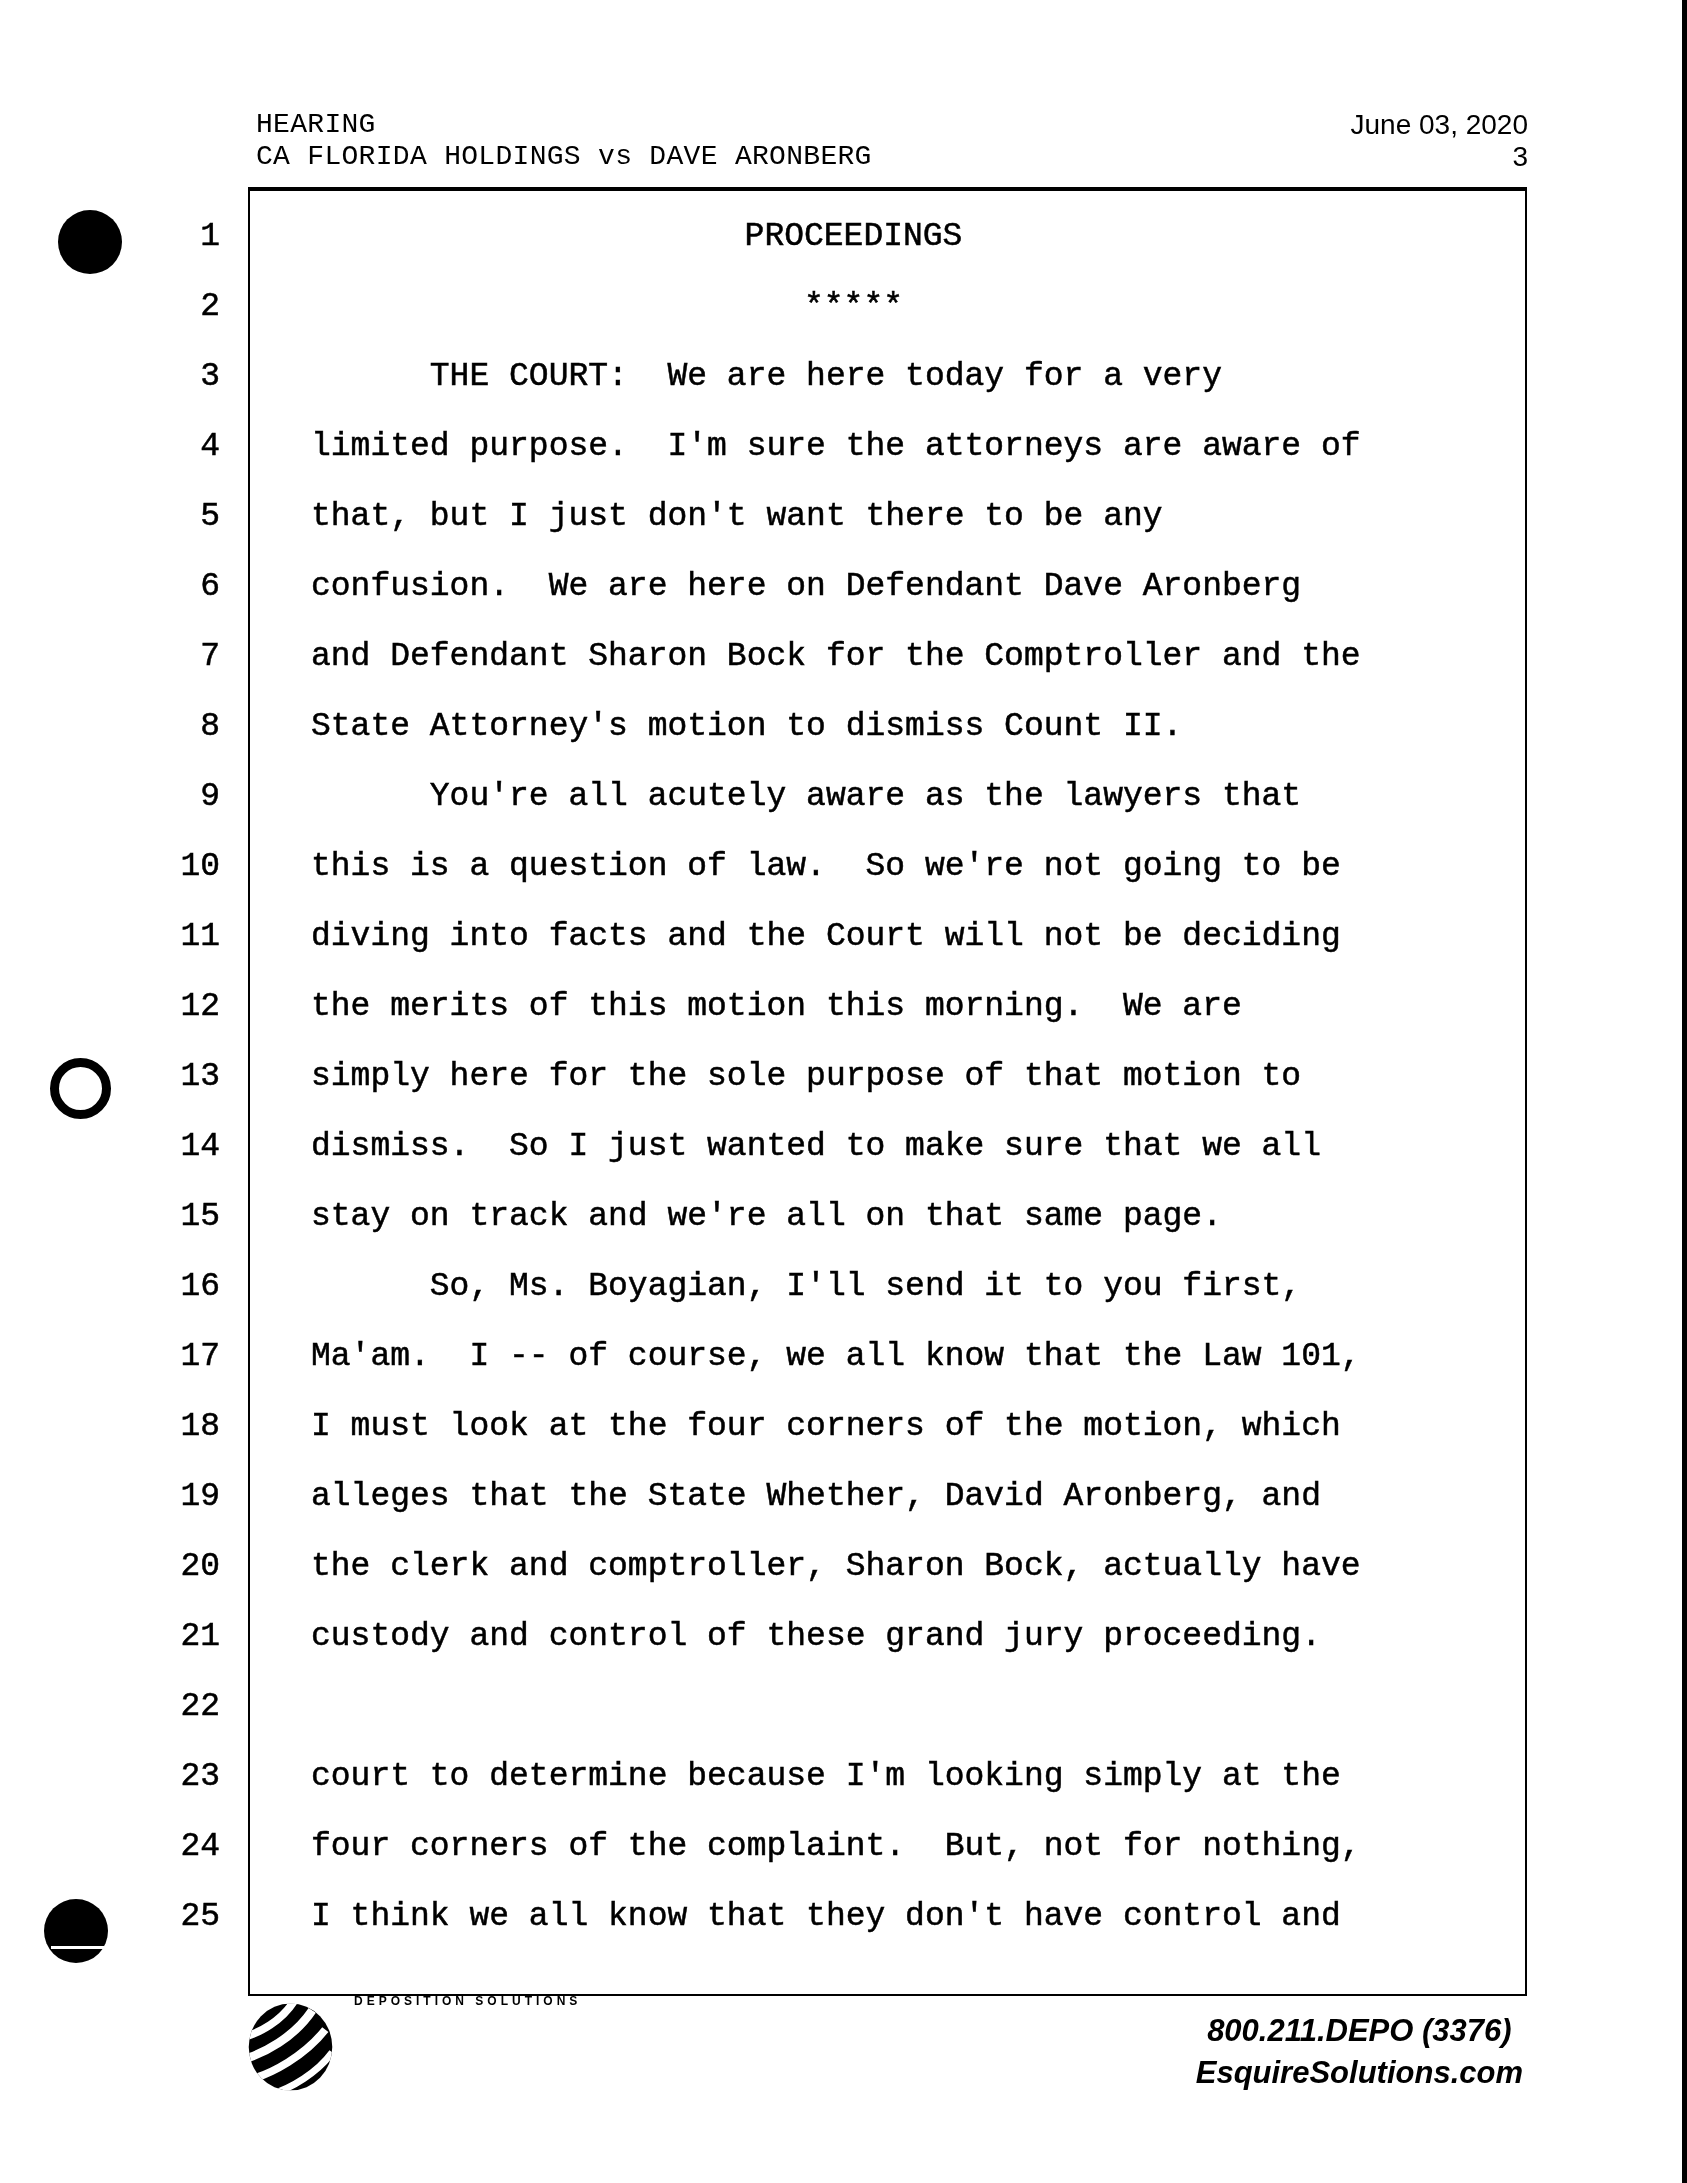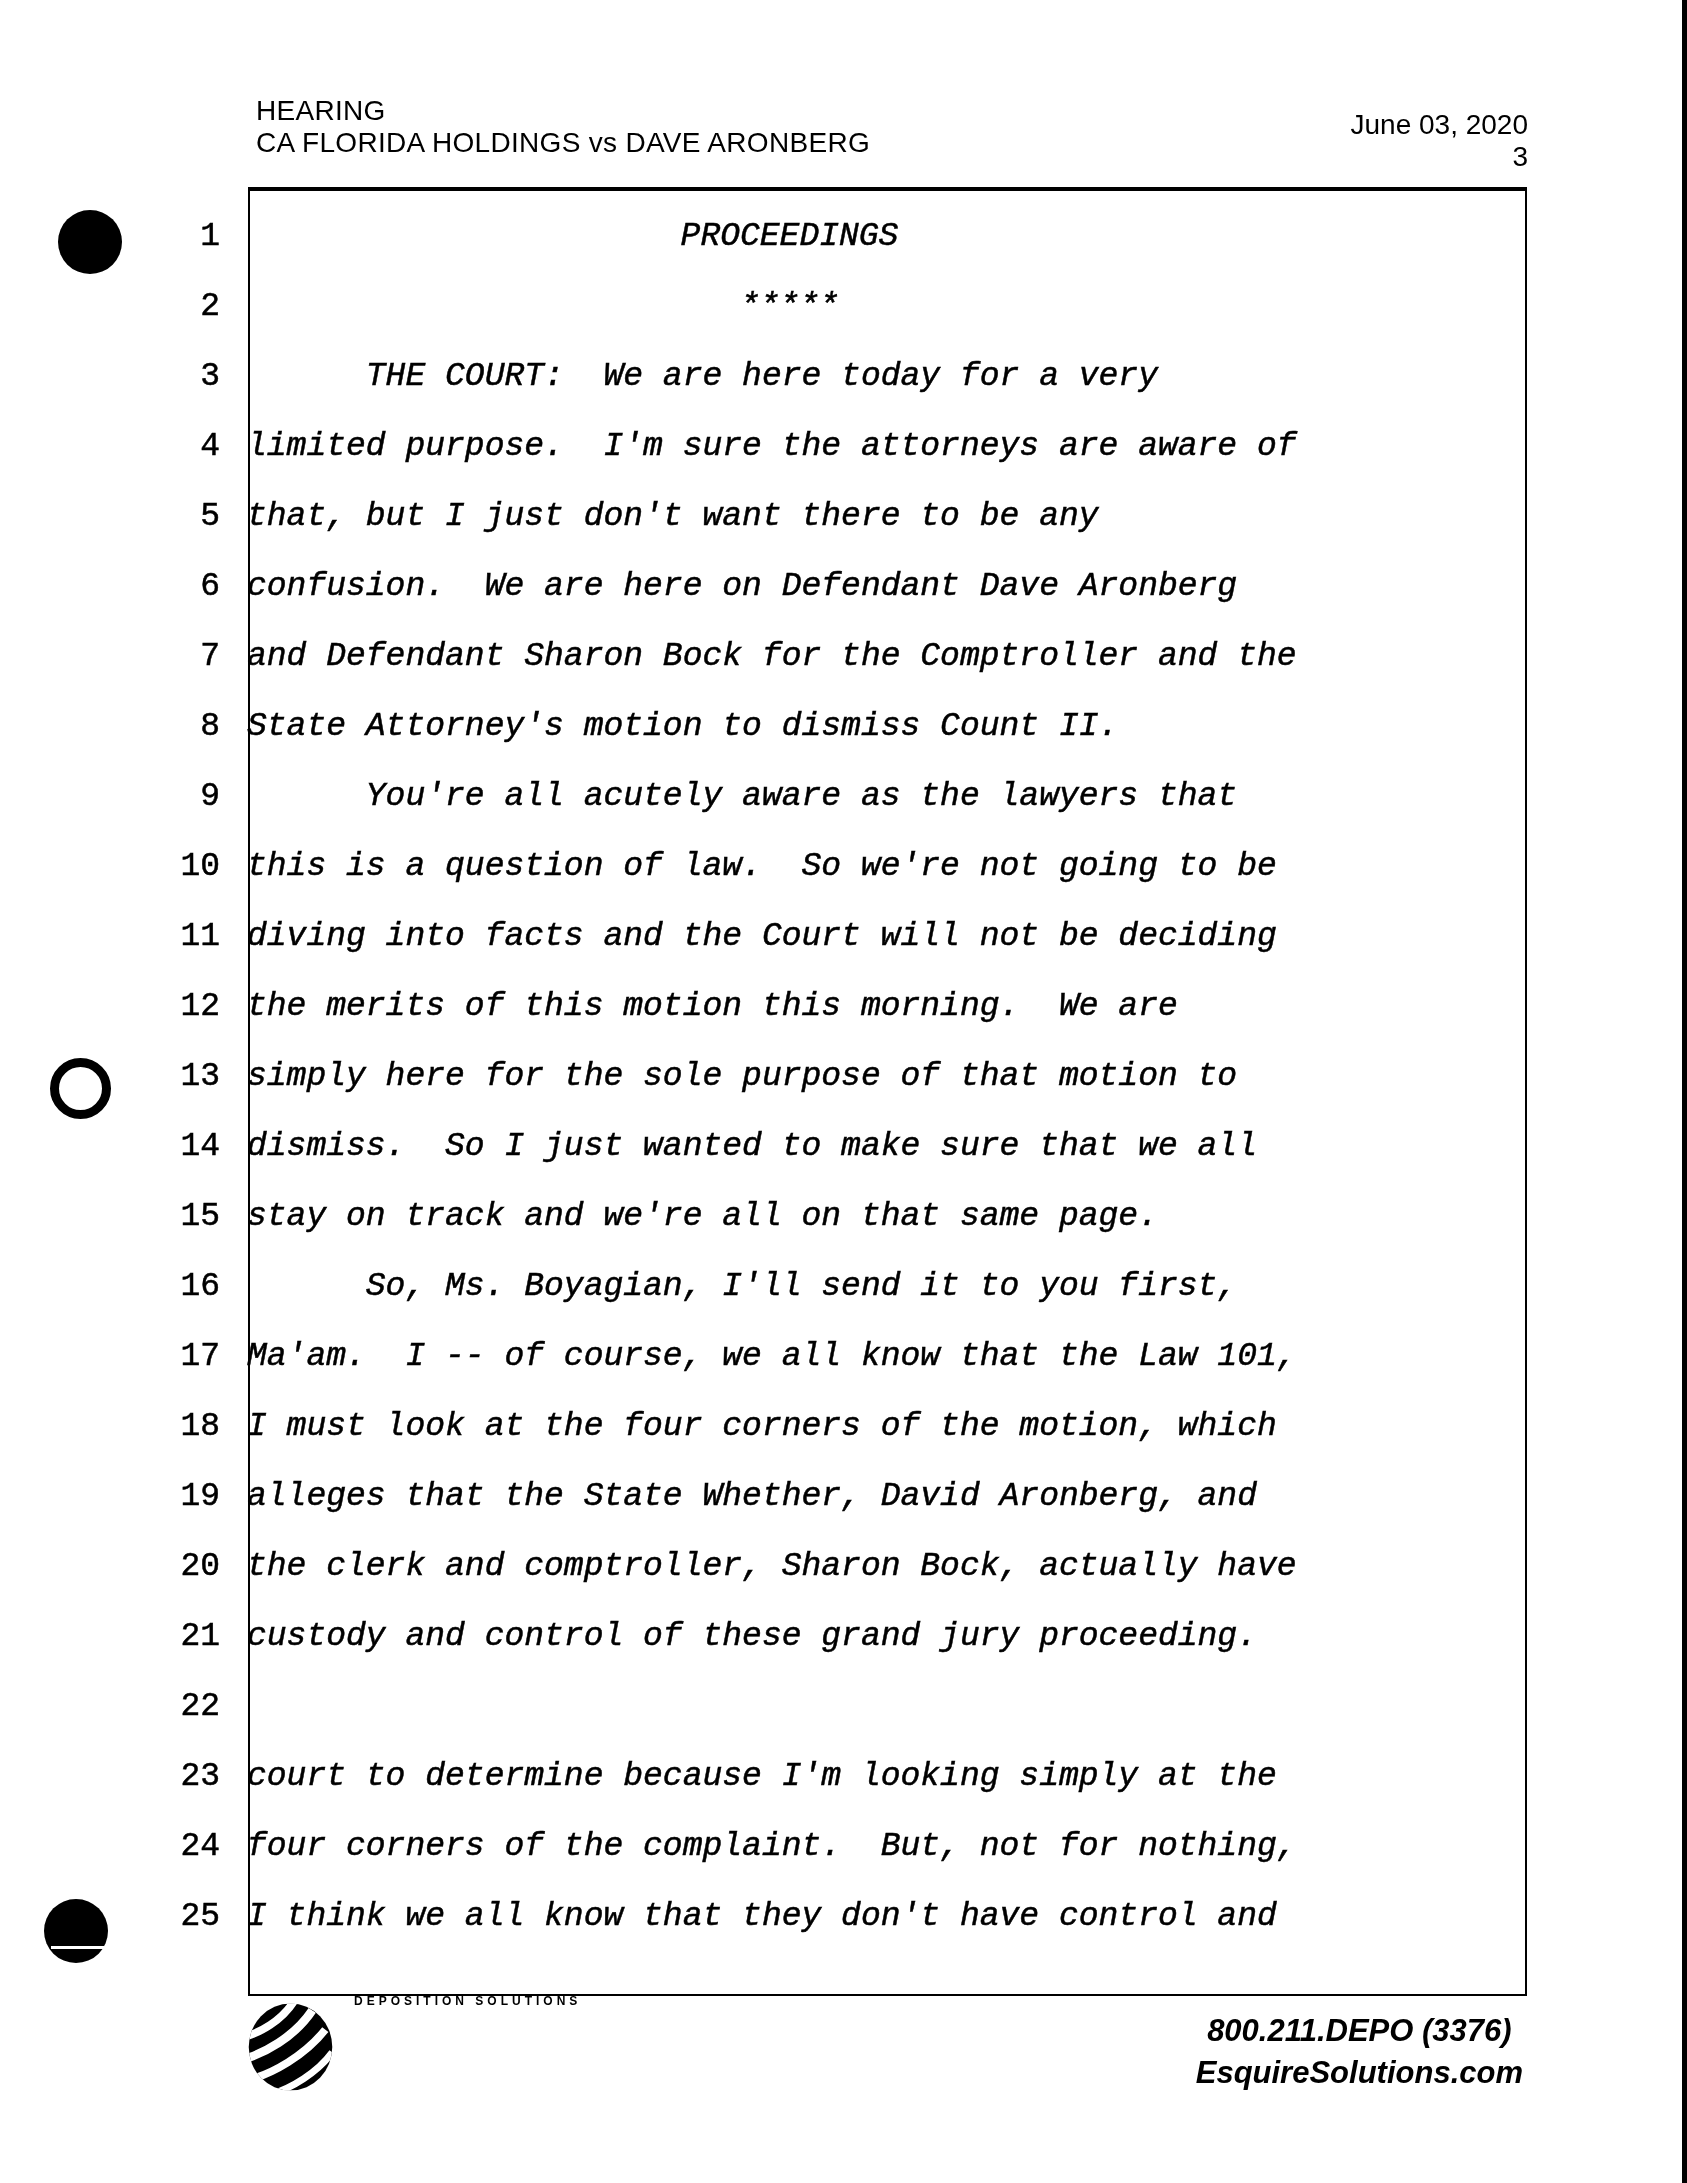--- a/index.html
+++ b/index.html
@@ -15,41 +15,41 @@
   .edge-strip{position:absolute;right:0;top:0;width:4.6px;height:2183px;background:#000;}
 
   
   .hole{position:absolute;border-radius:50%;}
   .hole-1{left:58px;top:210px;width:64px;height:64px;background:#000;}
   .hole-2{left:50px;top:1058px;width:61px;height:61px;border:9.3px solid #000;background:#fff;box-sizing:border-box;}
   .hole-3{left:44px;top:1899px;width:64px;height:64px;background:#000;}
   .hole-3-line{position:absolute;left:51px;top:1946px;width:53px;height:2.6px;background:#fff;}
 
   
-  .header-left{position:absolute;left:256px;top:95px;font-size:28px;line-height:32px;letter-spacing:0.3px;white-space:nowrap;}
+  .header-left{position:absolute;left:256px;top:109px;font-size:28px;line-height:32px;letter-spacing:0.3px;white-space:nowrap;font-family:Liberation Mono, monospace;}
   .header-right{position:absolute;right:159px;top:109px;font-size:28px;line-height:32px;text-align:right;white-space:nowrap;}
 
   
   .tbox{
     position:absolute;left:248px;top:187px;width:1279px;height:1809px;
     box-sizing:border-box;
     border-style:solid;border-color:#000;
     border-width:4px 2px 2.6px 2.6px;
   }
 
   
   .rows{
     position:absolute;left:0;top:201px;width:1687px;
     font-family:"Liberation Mono","DejaVu Sans Mono",monospace;
     font-size:33px;
     -webkit-text-stroke:0.5px #000;
   }
   .row{display:flex;height:70px;align-items:center;}
   .row .num{width:220px;text-align:right;flex:none;}
-  .row .txt{margin-left:27px;white-space:pre;font-style:italic;}
+  .row .txt{margin-left:91px;white-space:pre;}
   .row .txt.center{width:1085px;text-align:center;}
 
   
   .footer-brand{position:absolute;left:247px;top:1997px;display:flex;align-items:flex-start;}
   .ball{width:87px;height:90px;flex:none;margin-top:5.3px;}
   .brand-text{margin-left:20px;}
   .brand-name{font-family:"Liberation Serif",serif;font-size:78px;line-height:74px;letter-spacing:2px;}
   .brand-tagline{font-family:Liberation Sans, sans-serif;font-weight:700;font-size:12px;letter-spacing:4px;text-align:right;margin-top:-2.6px;}
 
   

